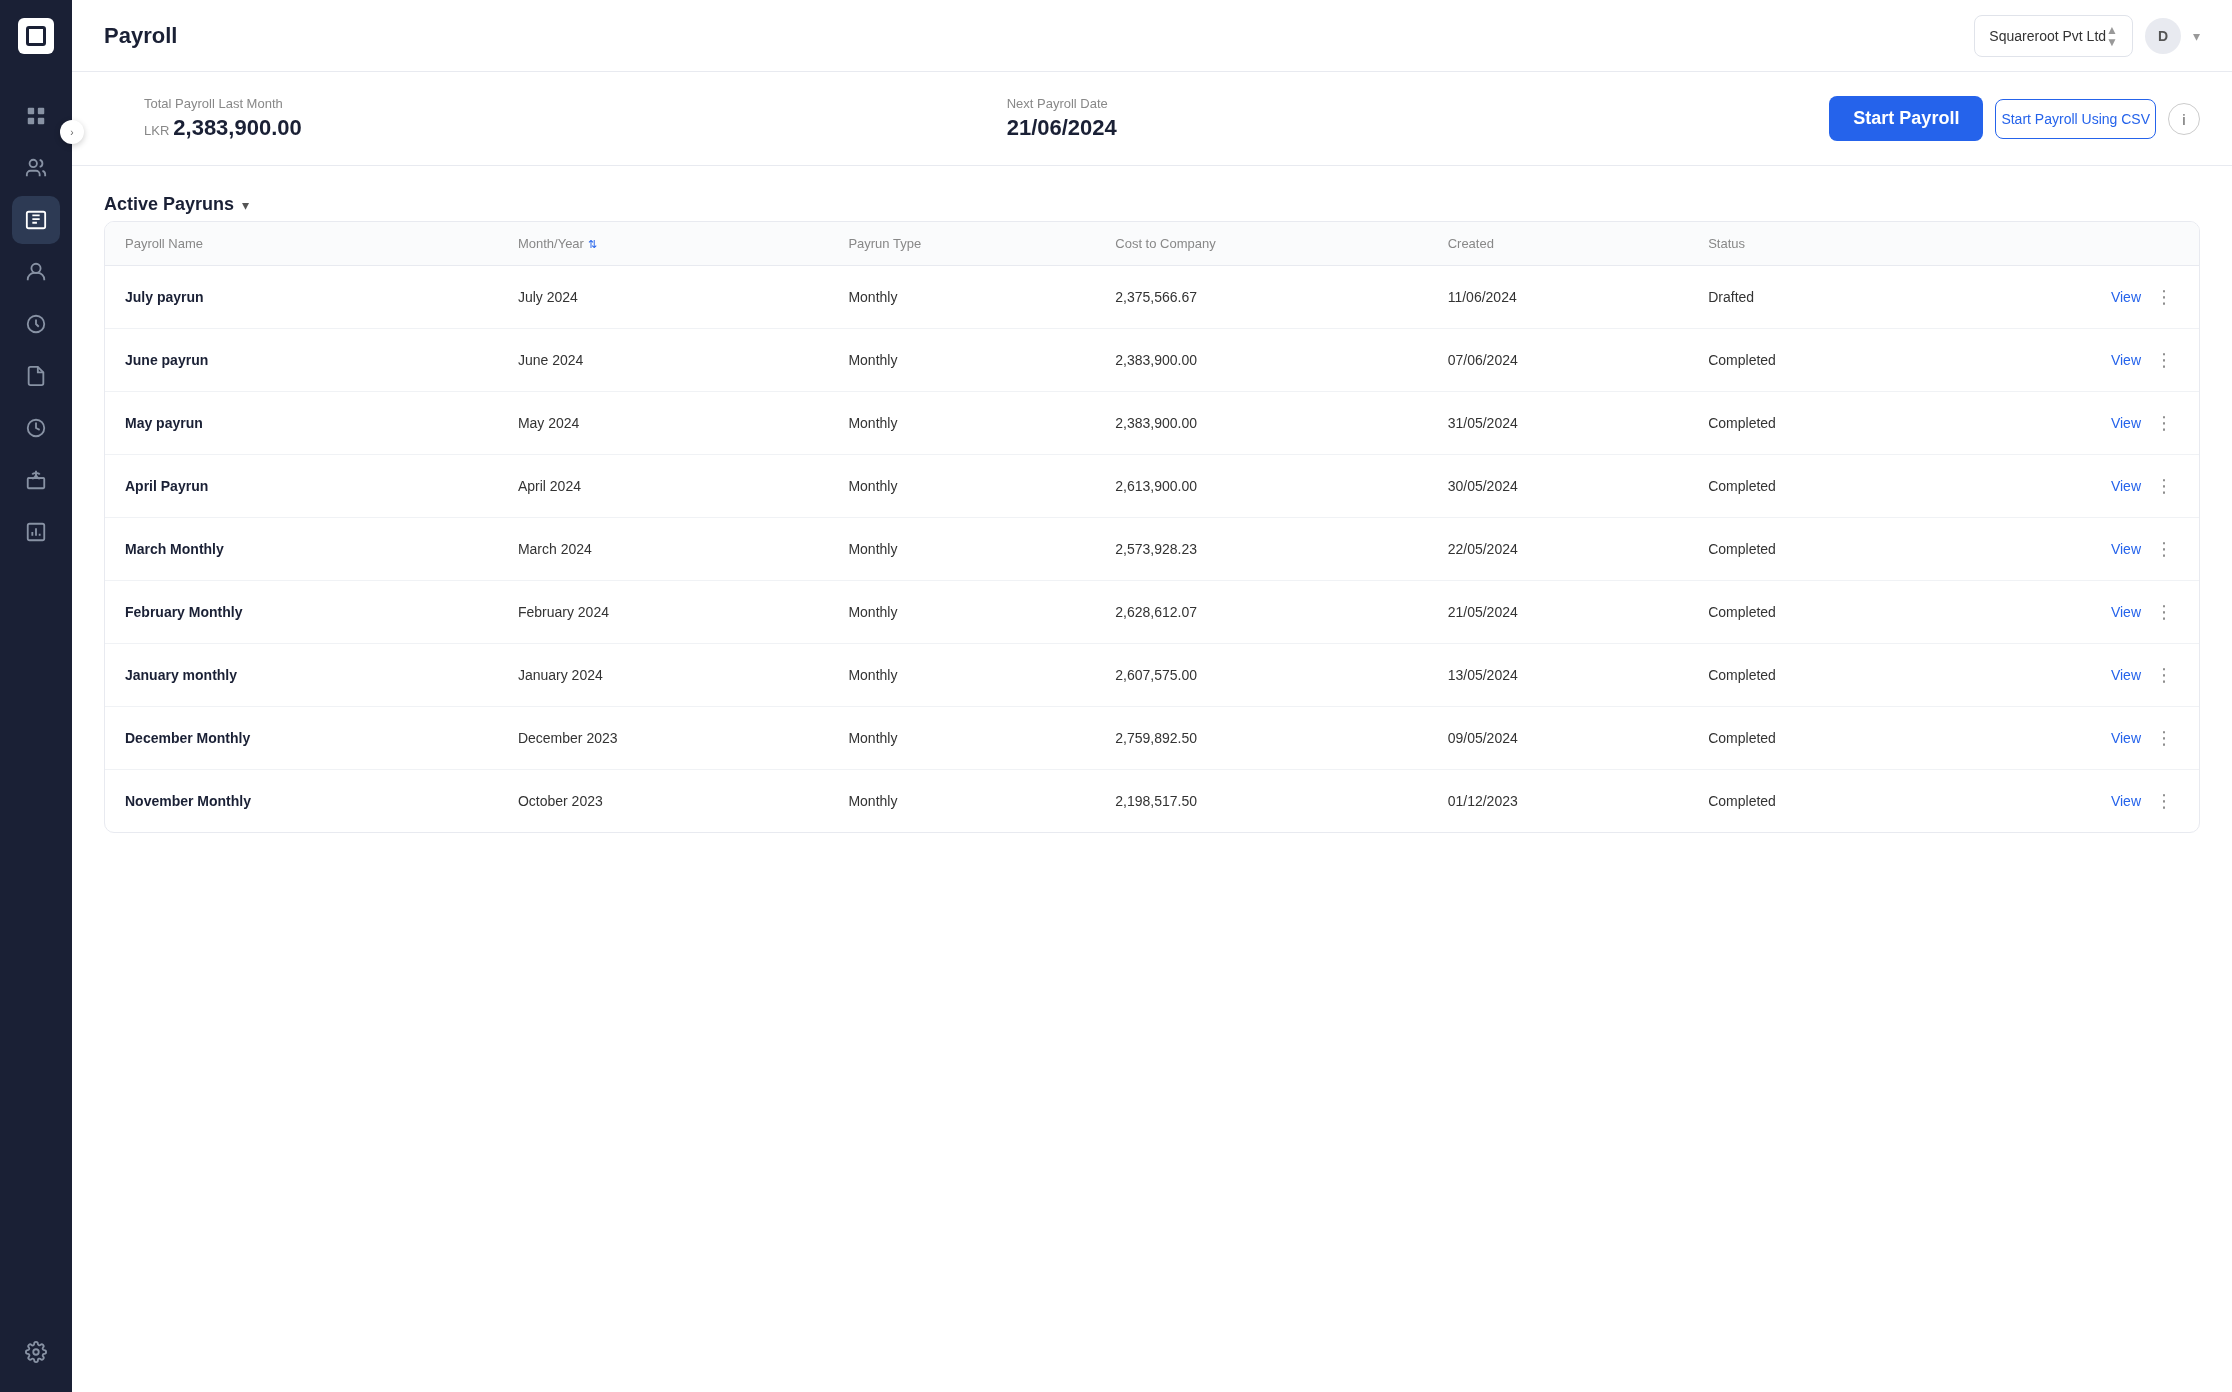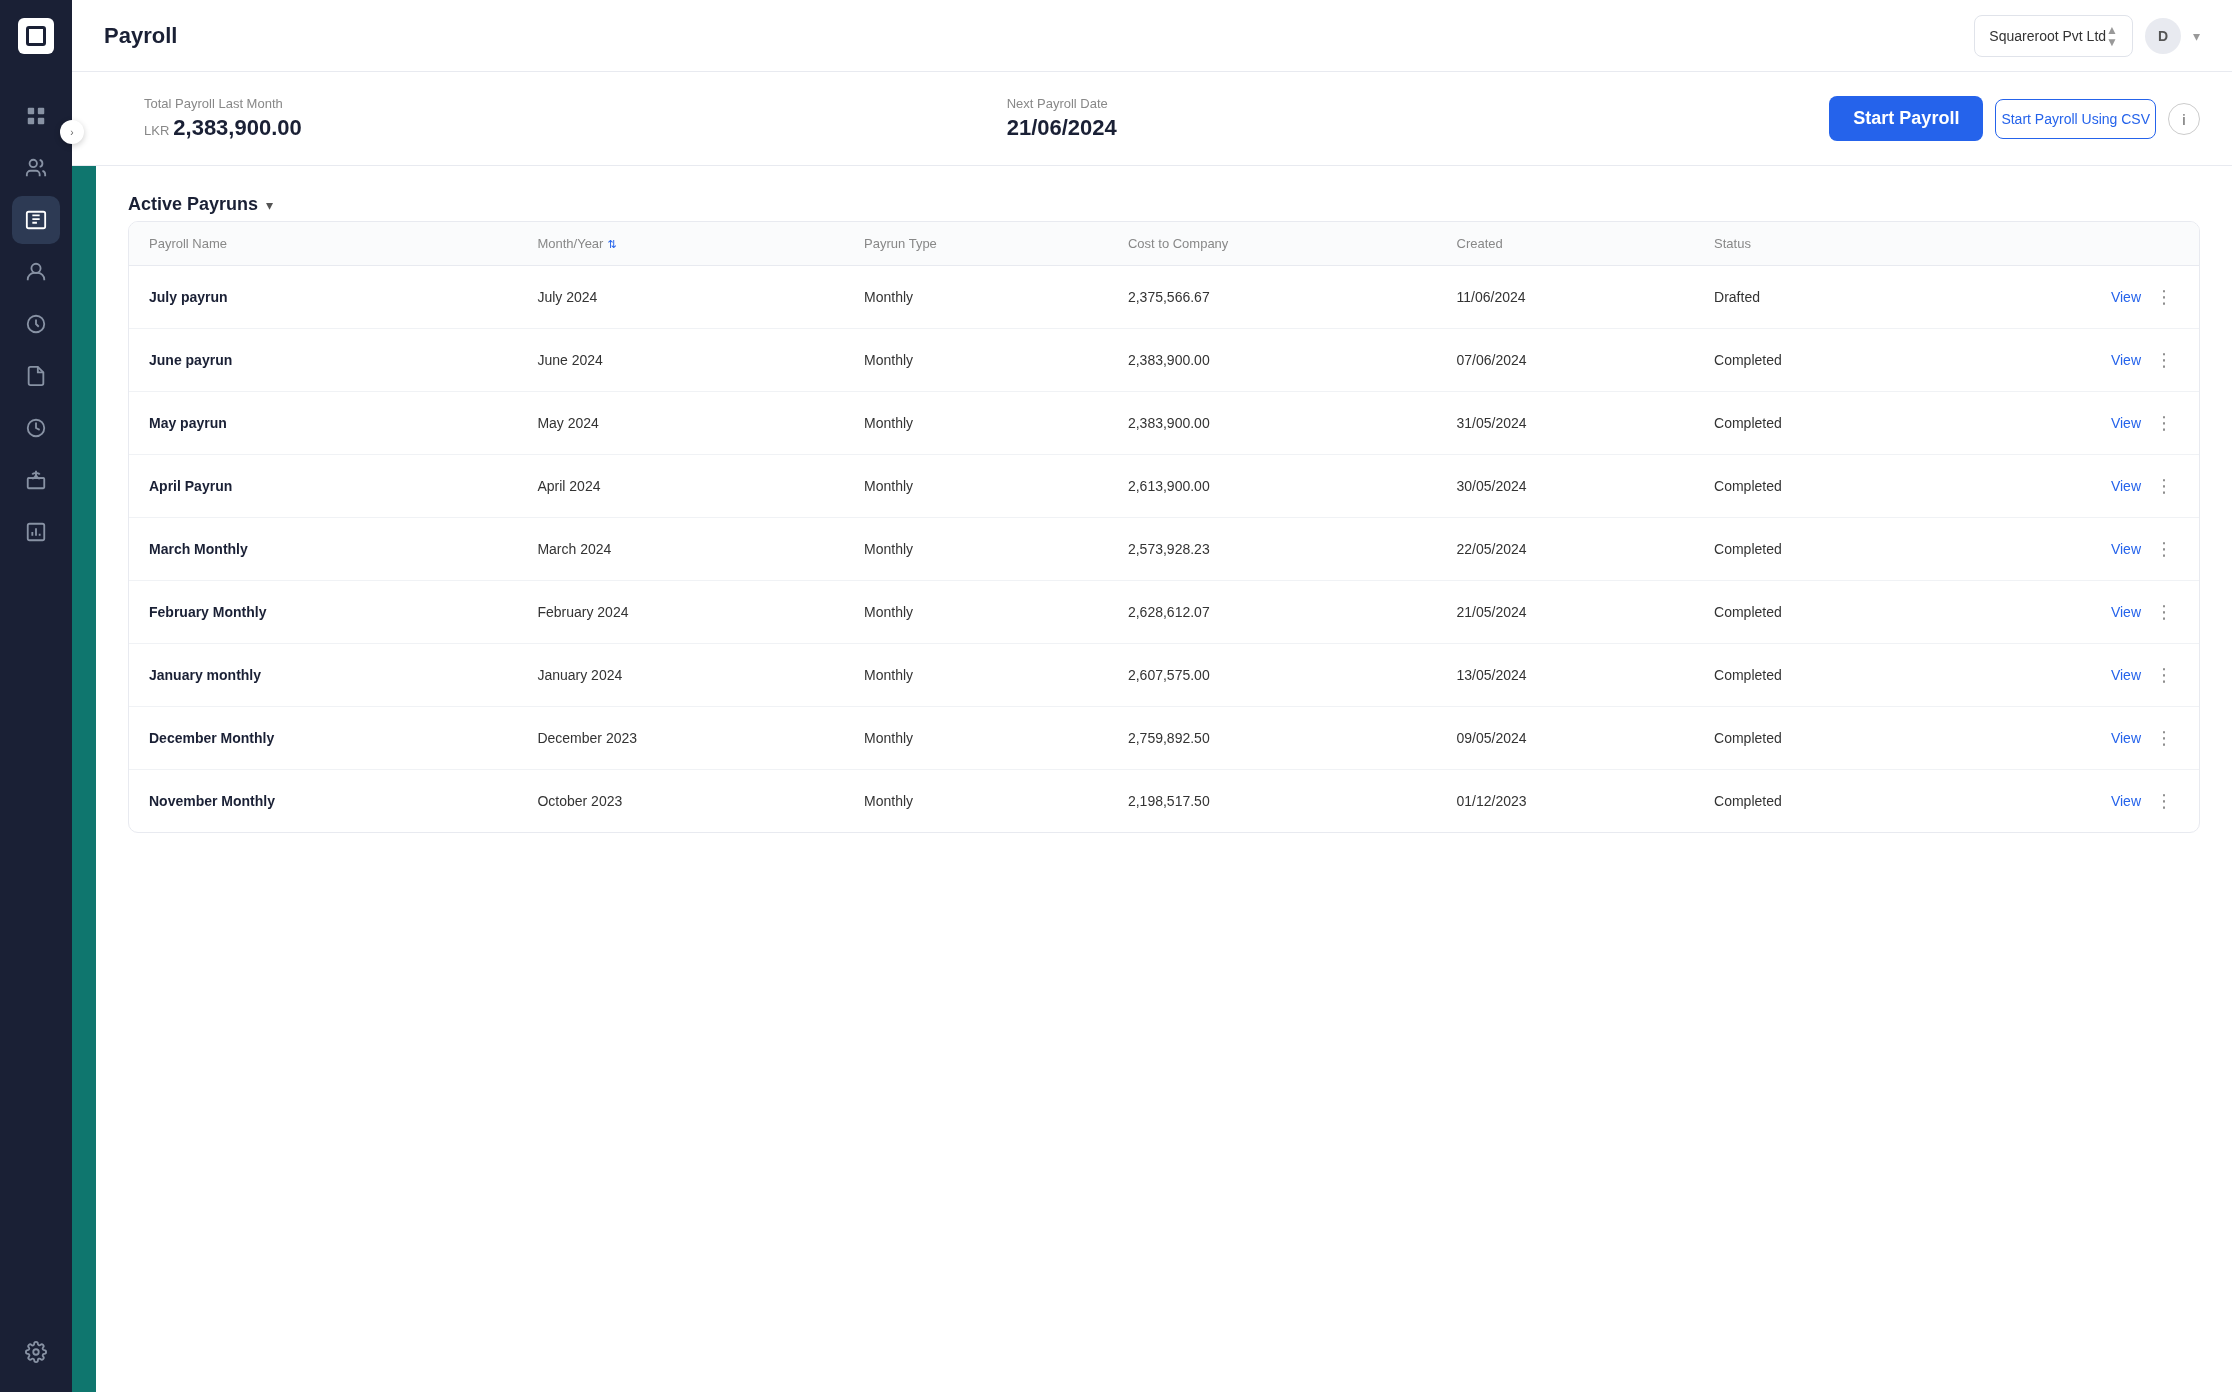--- a/index.html
+++ b/index.html
@@ -80,21 +80,21 @@
       margin-top: auto;
       margin-bottom: 16px;
     }
 
     
     .main {
       flex: 1;
       display: flex;
       flex-direction: column;
       overflow: hidden;
-      background: #0f766e;
+      background: #404040;
     }
 
     
     .header {
       display: flex;
       align-items: center;
       justify-content: space-between;
       padding: 0 32px;
       height: 72px;
       border-bottom: 1px solid #e8eaf0;
@@ -212,21 +212,20 @@
       color: #666;
       font-size: 15px;
     }
 
     
     .content {
       flex: 1;
       overflow-y: auto;
       padding: 28px 32px;
       background: white;
-      margin-left: 24px;
     }
     .section-header {
       display: flex;
       align-items: center;
       gap: 8px;
       margin-bottom: 6px;
     }
     .section-title {
       font-size: 18px;
       font-weight: 700;

